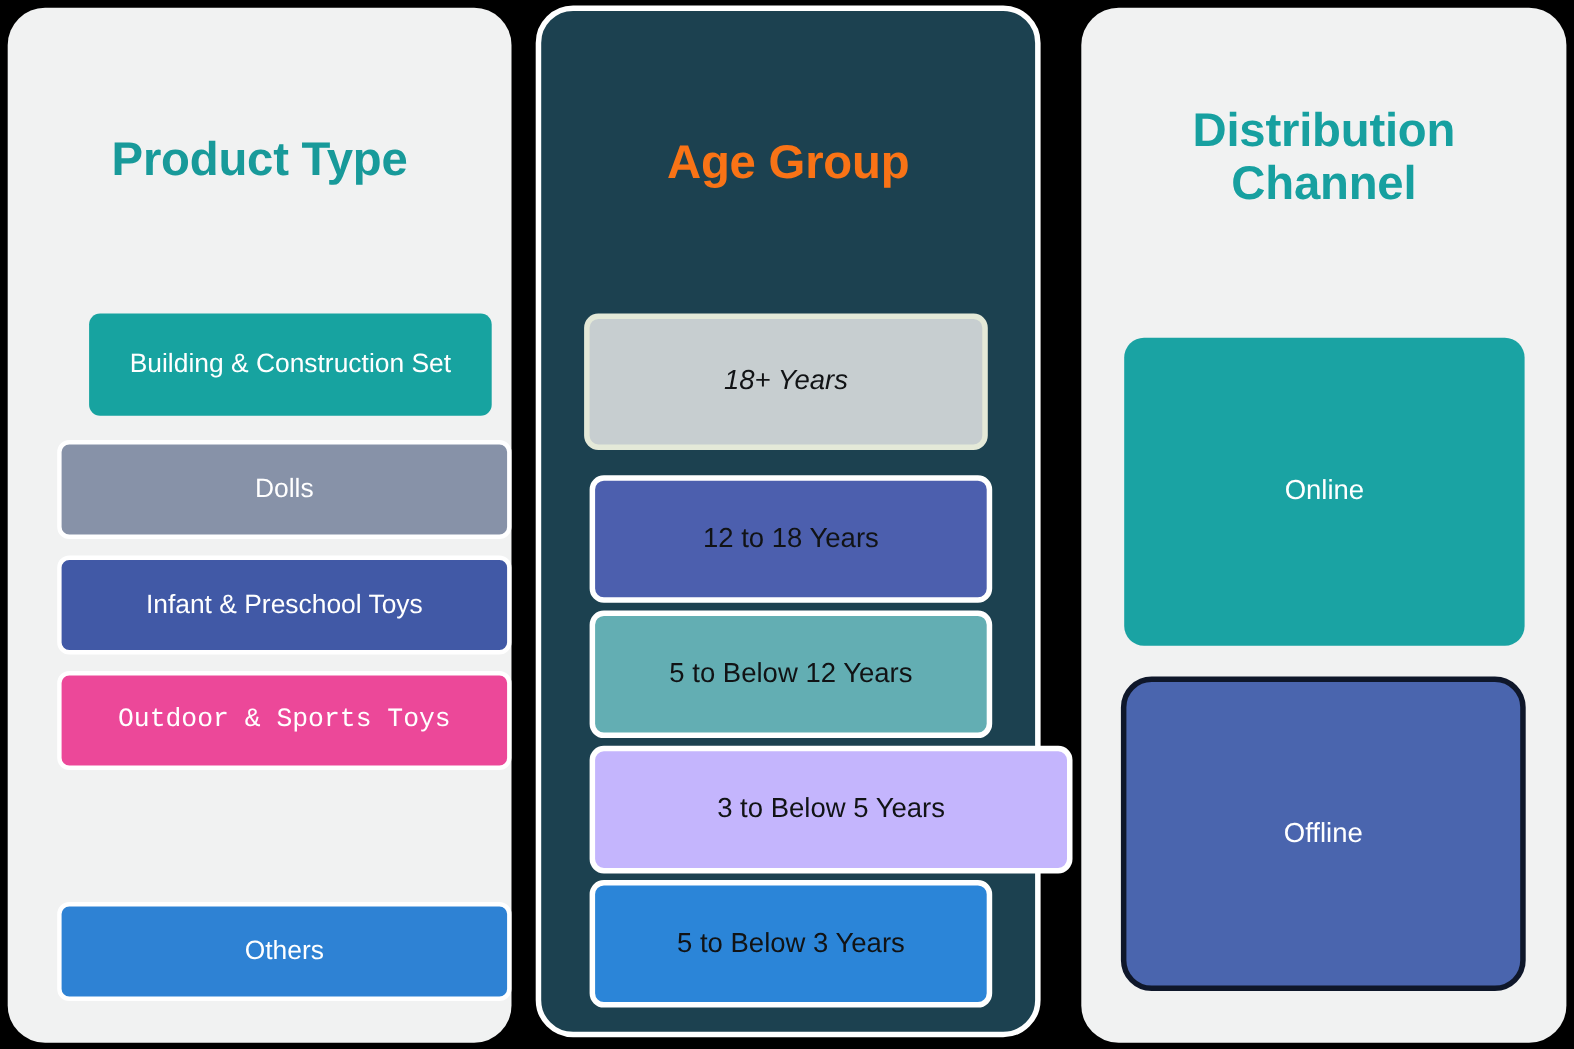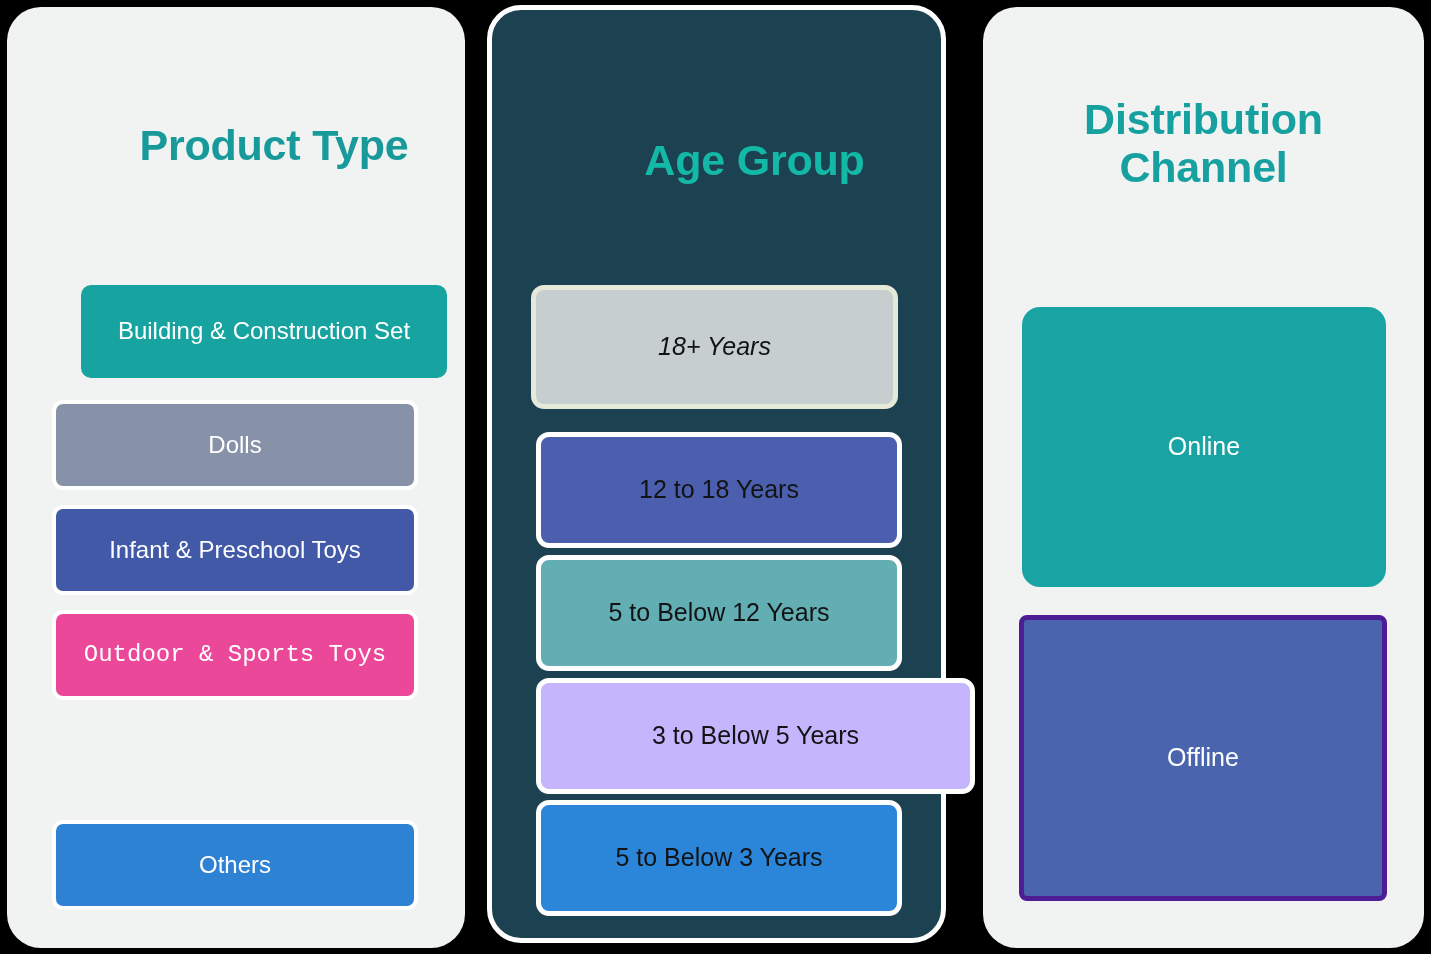--- a/index.html
+++ b/index.html
@@ -60,33 +60,32 @@
 
   
   .panel-title {
     position: absolute;
     left: 0;
     width: 100%;
     text-align: center;
     font-weight: bold;
     line-height: 1.12;
     letter-spacing: -0.2px;
-    padding-left: 38px;
   }
 
   #title-product {
     top: 114px;
     font-size: 43px;
     color: #189a9a;
   }
 
   #title-age {
-    top: 126px;
+    top: 114px;
     font-size: 43px;
-    color: #14b8a6;
+    color: #f97316;
   }
 
   #title-channel {
     top: 88px;
     font-size: 43px;
     color: #17a0a0;
     padding: 0 44px;
     box-sizing: border-box;
     text-align: center;
   }
@@ -111,21 +110,21 @@
   }
 
   .prod-item.first {
     left: 44px;
     width: 366px;
     border-radius: 10px;
   }
 
   .prod-item.rest {
     left: 45px;
-    width: 366px;
+    width: 413px;
     border: 4px solid #ffffff;
     border-radius: 11px;
   }
 
   
   .age-item {
     font-size: 25px;
     color: #111315;
     border-radius: 11px;
     padding: 0 14px;
@@ -144,22 +143,22 @@
 
   
   .chan-item {
     font-size: 25px;
     color: #ffffff;
     border-radius: 18px;
     justify-content: center;
   }
 
   .chan-item.bordered {
-    border: 5px solid #4c1d95;
-    border-radius: 8px;
+    border: 5px solid #0f172a;
+    border-radius: 28px;
   }
 </style>
 </head>
 <body>
 
 <div id="root">
 
   <div class="panel light" id="panel-product">
     <div class="panel-title" id="title-product">Product Type</div>
 

